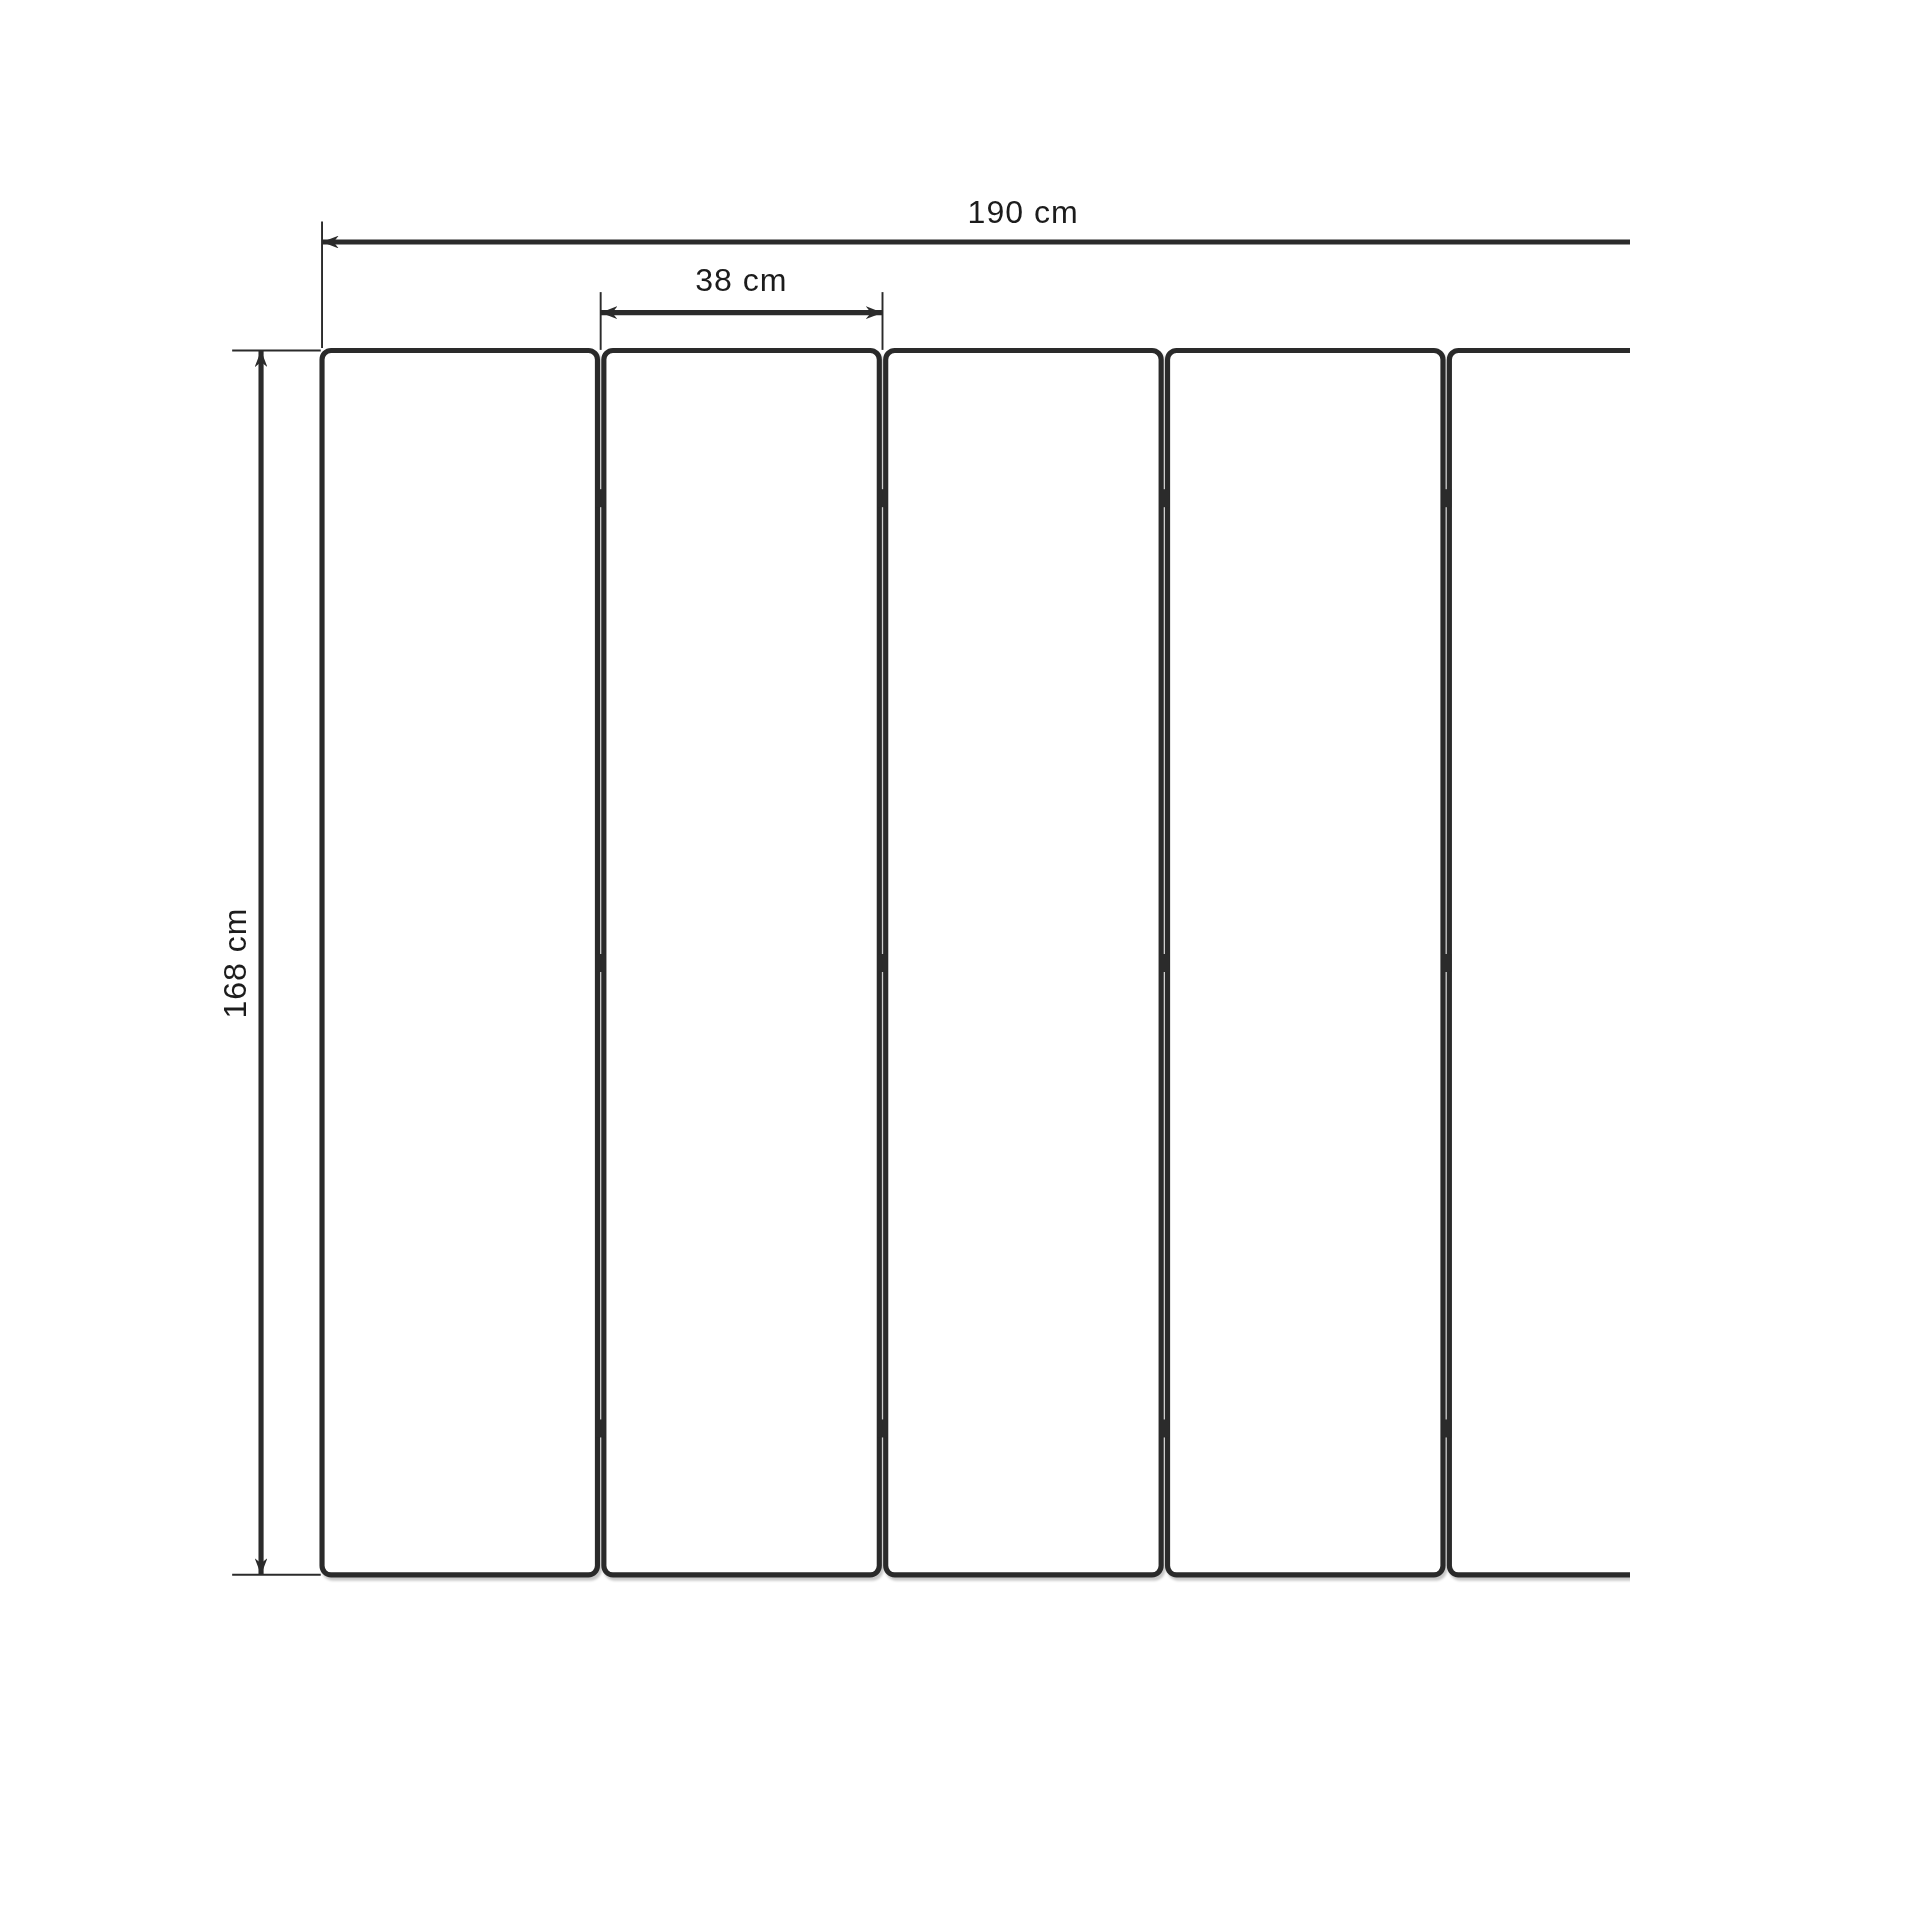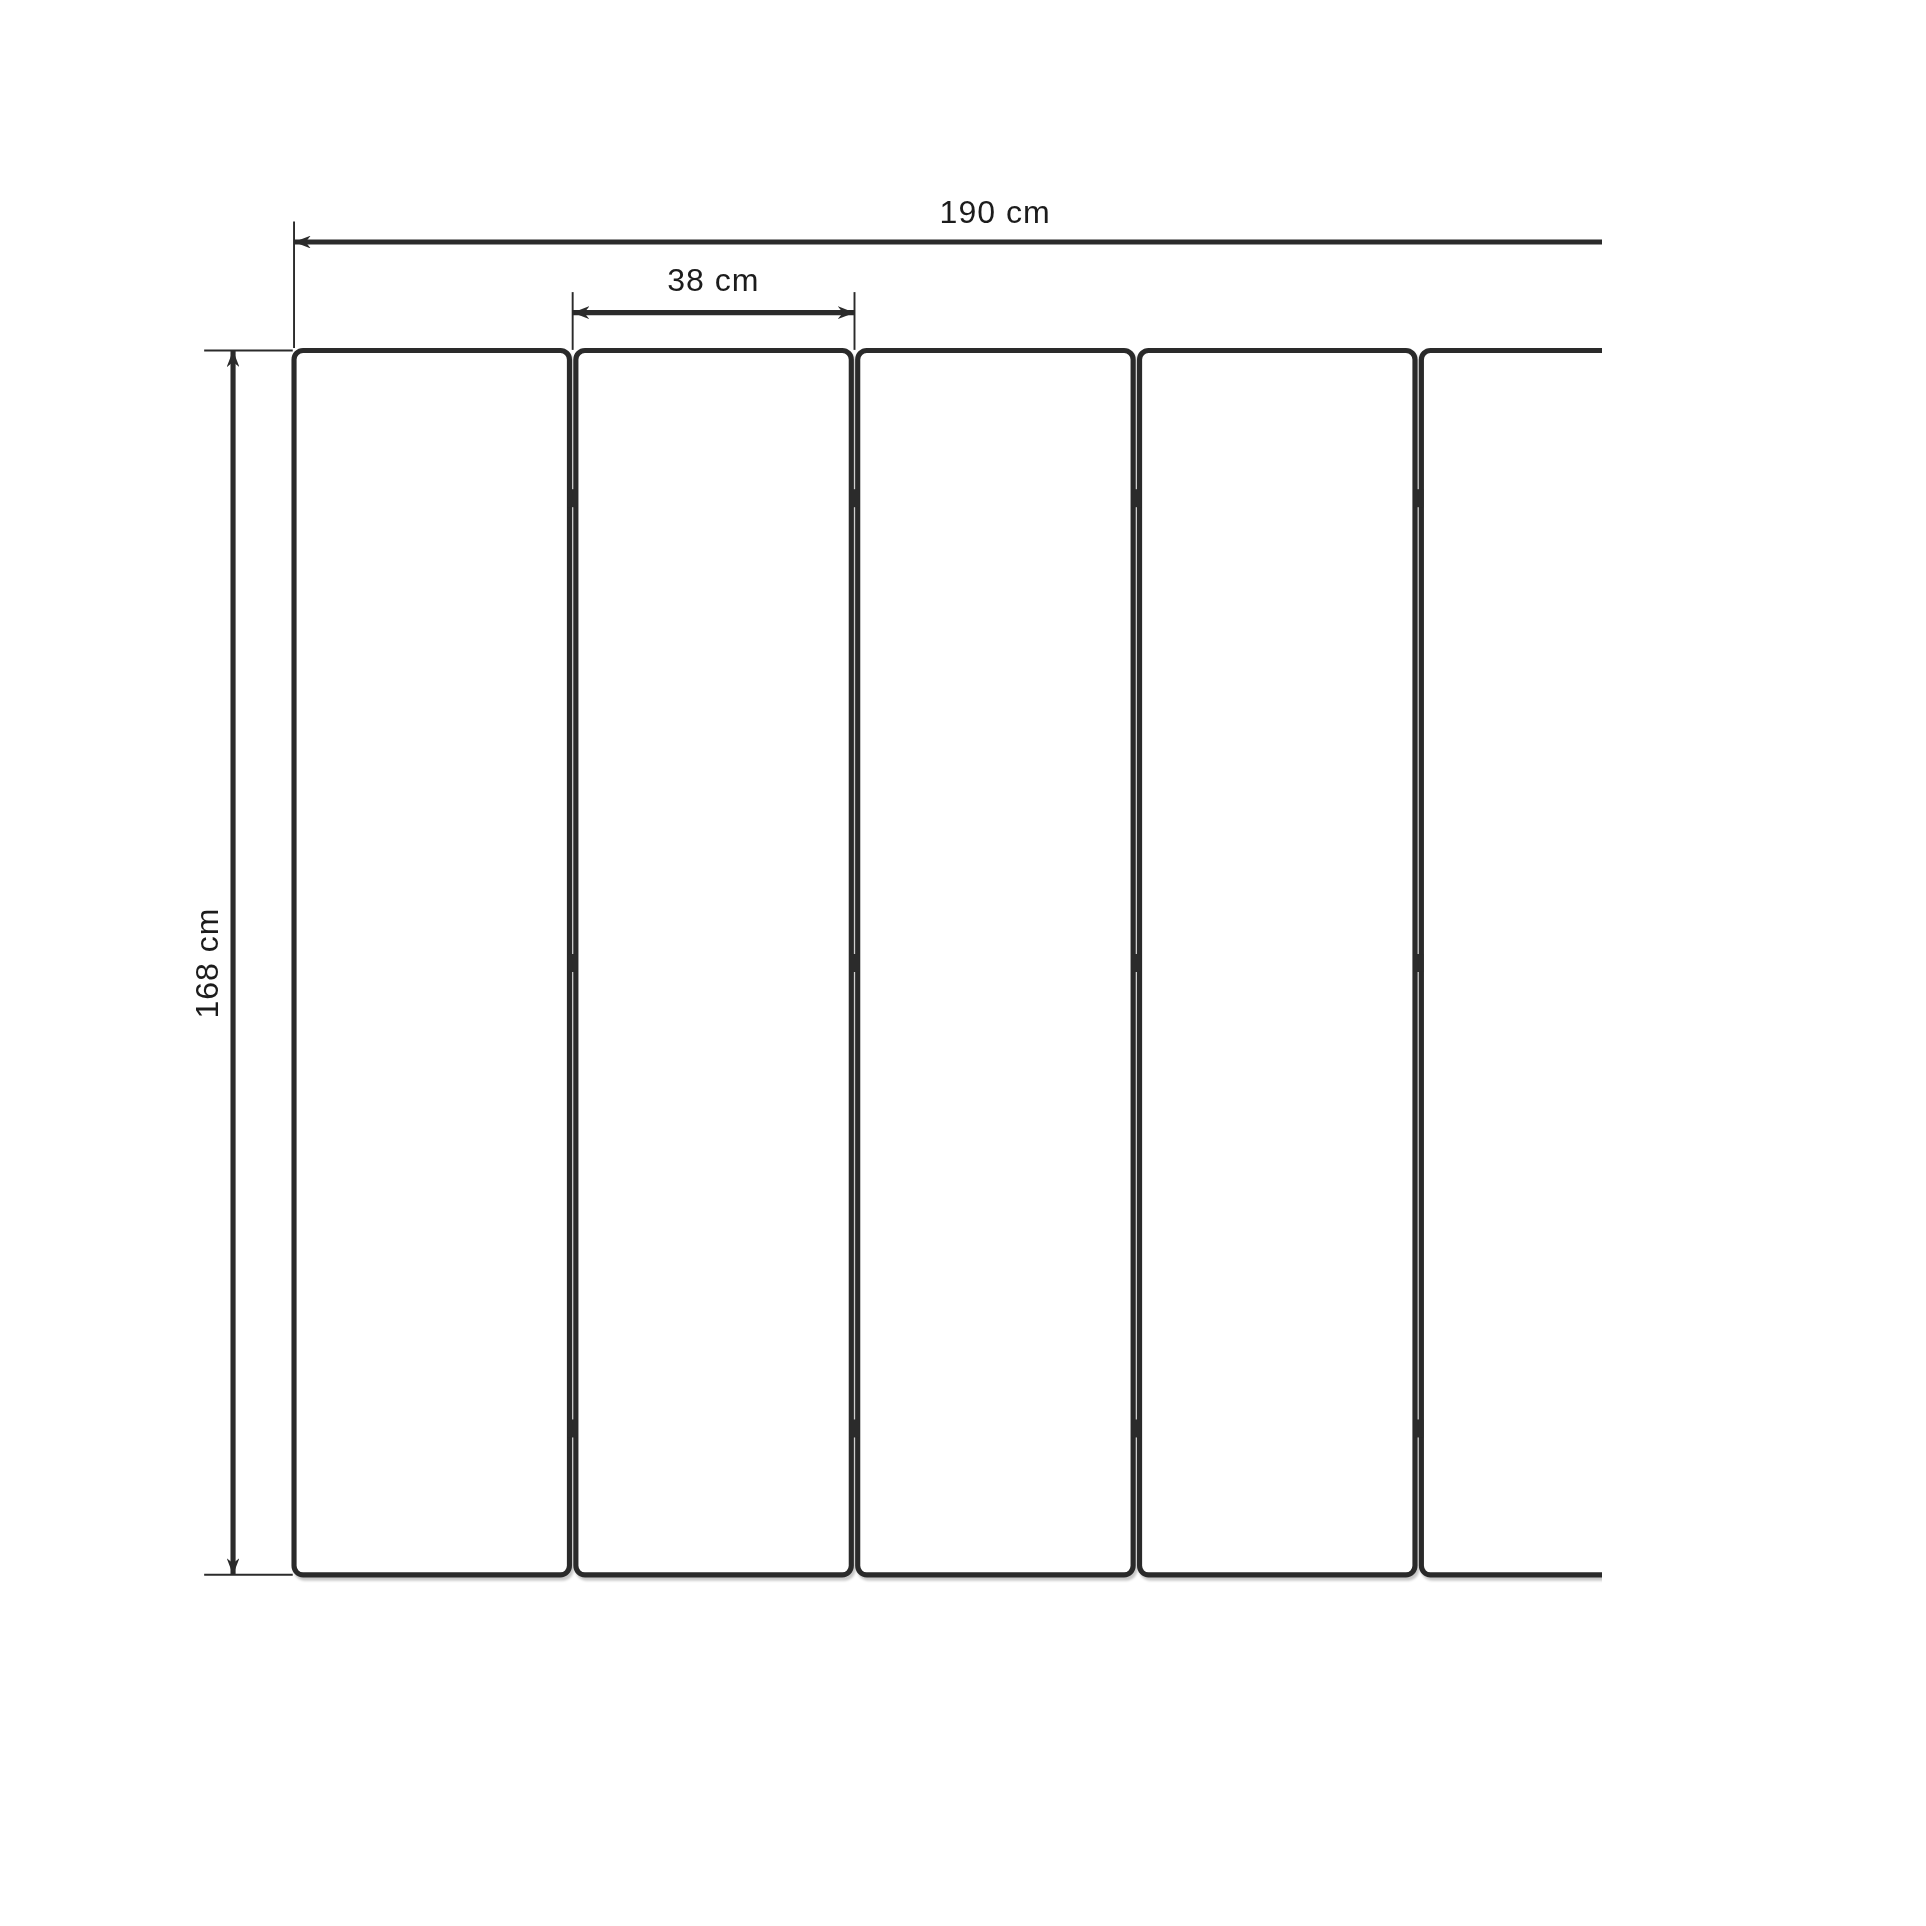--- a/index.html
+++ b/index.html
@@ -11,20 +11,21 @@
     margin:0;
     padding:0;
     background:var(--bg);
   }
   .frame{
     position:relative;
     width:1602px;
     height:1926px;
     background:var(--bg);
     overflow:hidden;
+    margin-left:28px;
   }
   svg{ display:block; }
   .panel{
     fill:#ffffff;
     stroke:var(--line);
     stroke-width:8;
   }
   .hinge{
     fill:var(--line);
     stroke:none;

